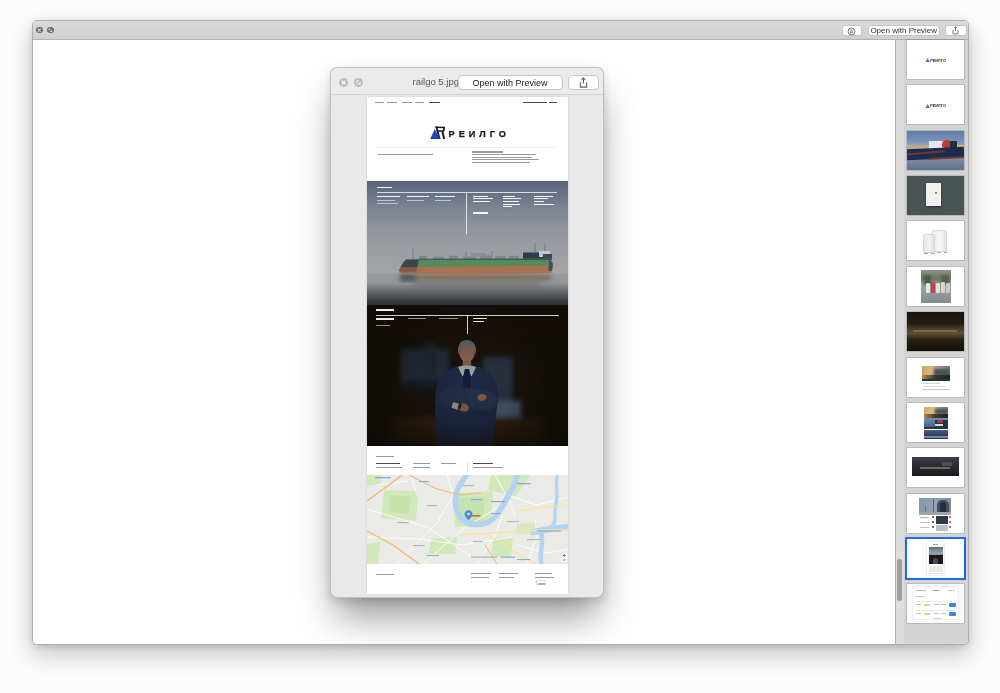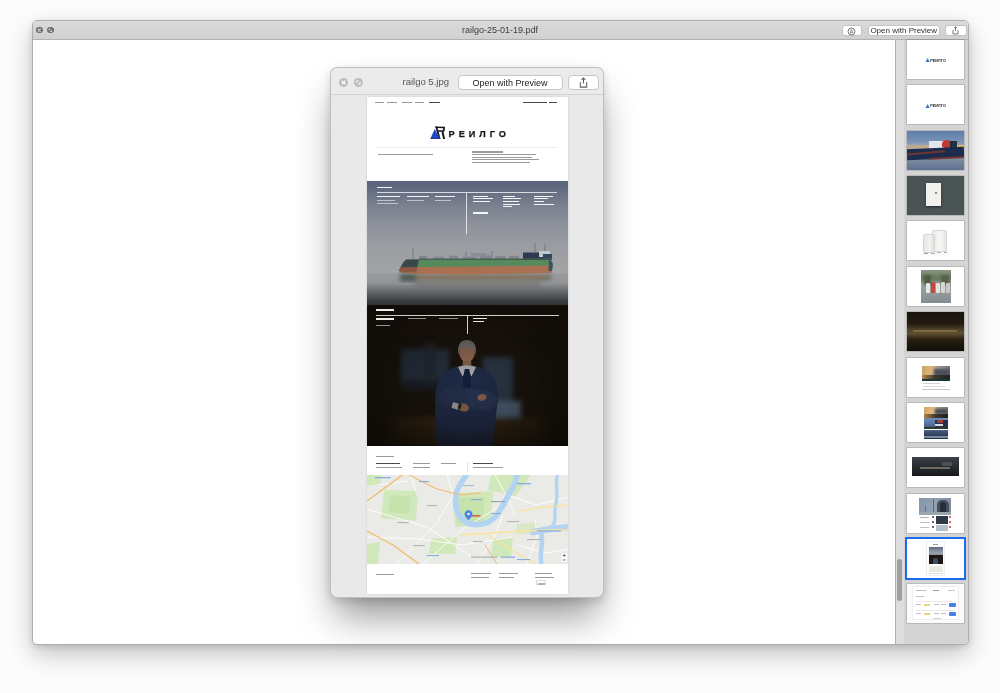--- a/index.html
+++ b/index.html
@@ -34,21 +34,21 @@
   
   #popup { left:329.5px; top:67px; width:274.5px; height:530.5px;
     border-radius:7px; background:#e9e9e9;
     border:1px solid rgba(0,0,0,0.18);
     box-shadow:0 24px 38px -6px rgba(0,0,0,0.42), 0 3px 10px rgba(0,0,0,0.14); }
   #pp-titlebar { left:0; top:0; right:0; height:27px; background:#ebebeb;
     border-bottom:1px solid #d2d2d2; border-radius:7px 7px 0 0; }
   .ppbtn { position:absolute; width:9px; height:9px; border-radius:50%;
     background:#bdbdbd; top:9.5px; font-size:0; line-height:0; overflow:hidden; }
   .ppbtn svg { display:block; }
-  #pp-title { position:absolute; left:72px; top:7.5px; font-size:9.5px; color:#555; }
+  #pp-title { position:absolute; left:82px; top:7.5px; font-size:9.5px; color:#555; }
   #pp-open { position:absolute; left:127px; top:6.5px; width:105px; height:15.5px;
     background:#fff; border:1px solid #c6c6c6; border-radius:4px;
     font-size:9px; color:#222; text-align:center; line-height:14px; font-weight:400; }
   #pp-share { position:absolute; left:237.5px; top:6.5px; width:31px; height:15.5px;
     background:#fff; border:1px solid #c6c6c6; border-radius:4px; }
 
   
   #page { left:36px; top:29px; width:201.5px; height:496.5px; background:#fff;
     box-shadow:0 0 2px rgba(0,0,0,0.15); }
   .bar { position:absolute; background:#9a9a9a; height:1.2px; }
@@ -64,21 +64,20 @@
     <div class="wbtn" style="left:3.7px;">
       <svg width="6.6" height="6.6" viewBox="0 0 10 10">
           <path d="M3,3 L7,7 M7,3 L3,7" stroke="#e8e8e8" stroke-width="1.6"></path>
         </svg>
     </div>
     <div class="wbtn" style="left:14.5px;">
       <svg width="6.6" height="6.6" viewBox="0 0 10 10">
           <path d="M2.6,5.8 L2.6,2.6 L5.8,2.6 Z M7.4,4.2 L7.4,7.4 L4.2,7.4 Z" fill="#e8e8e8"></path>
         </svg>
     </div>
-    <div id="mw-title">railgo-25-01-19.pdf</div>
     <div class="tbbtn" style="left:809px; width:20px;">
       <svg width="9" height="9" viewBox="0 0 12 12" style="margin-top:0.6px;">
           <circle cx="6" cy="6" r="4.6" fill="none" stroke="#5a5a5a" stroke-width="1.1"></circle>
           <path d="M6,3.4 L7.8,7.6 L4.2,7.6 Z" fill="none" stroke="#5a5a5a" stroke-width="0.9"></path>
         </svg>
     </div>
     <div class="tbbtn" style="left:835px; width:72.5px; line-height:9.5px;">Open with Preview</div>
     <div class="tbbtn" style="left:912.5px; width:21.5px;">
       <svg width="9" height="9.4" viewBox="0 0 12 13" style="margin-top:0.4px;">
           <path d="M2.5,5.5 L2.5,11 L9.5,11 L9.5,5.5" fill="none" stroke="#5a5a5a" stroke-width="1.1"></path>

